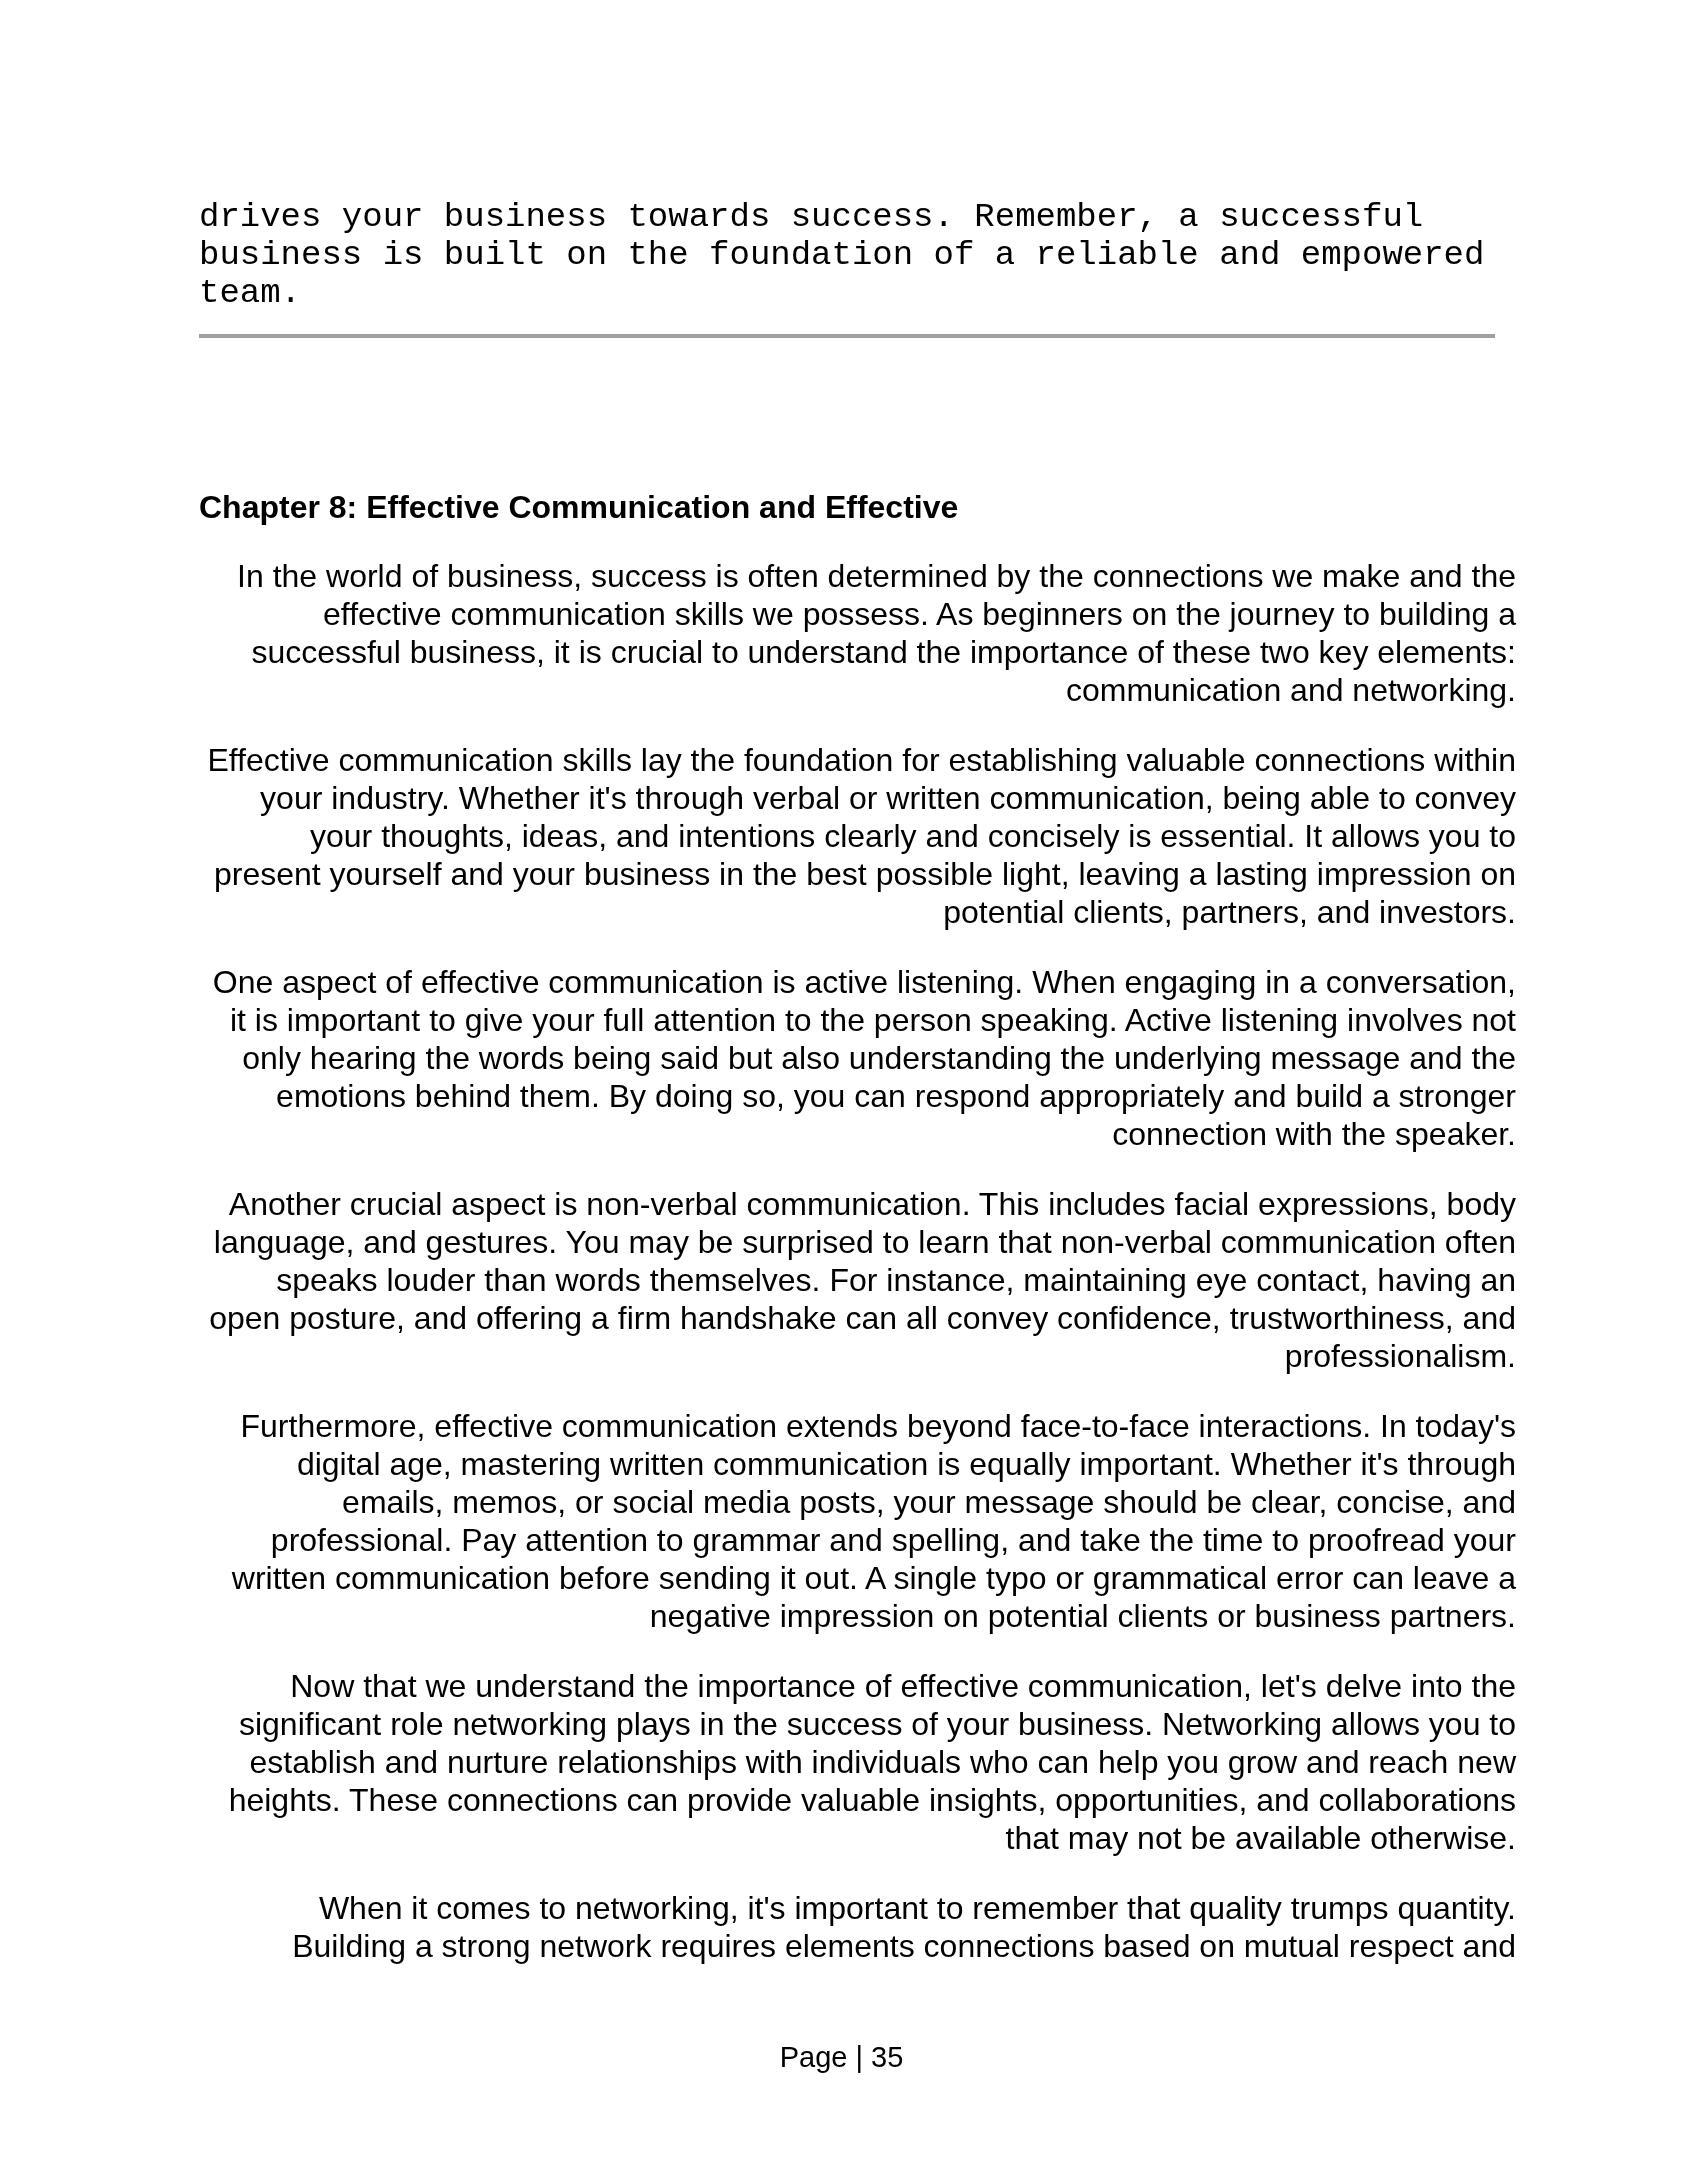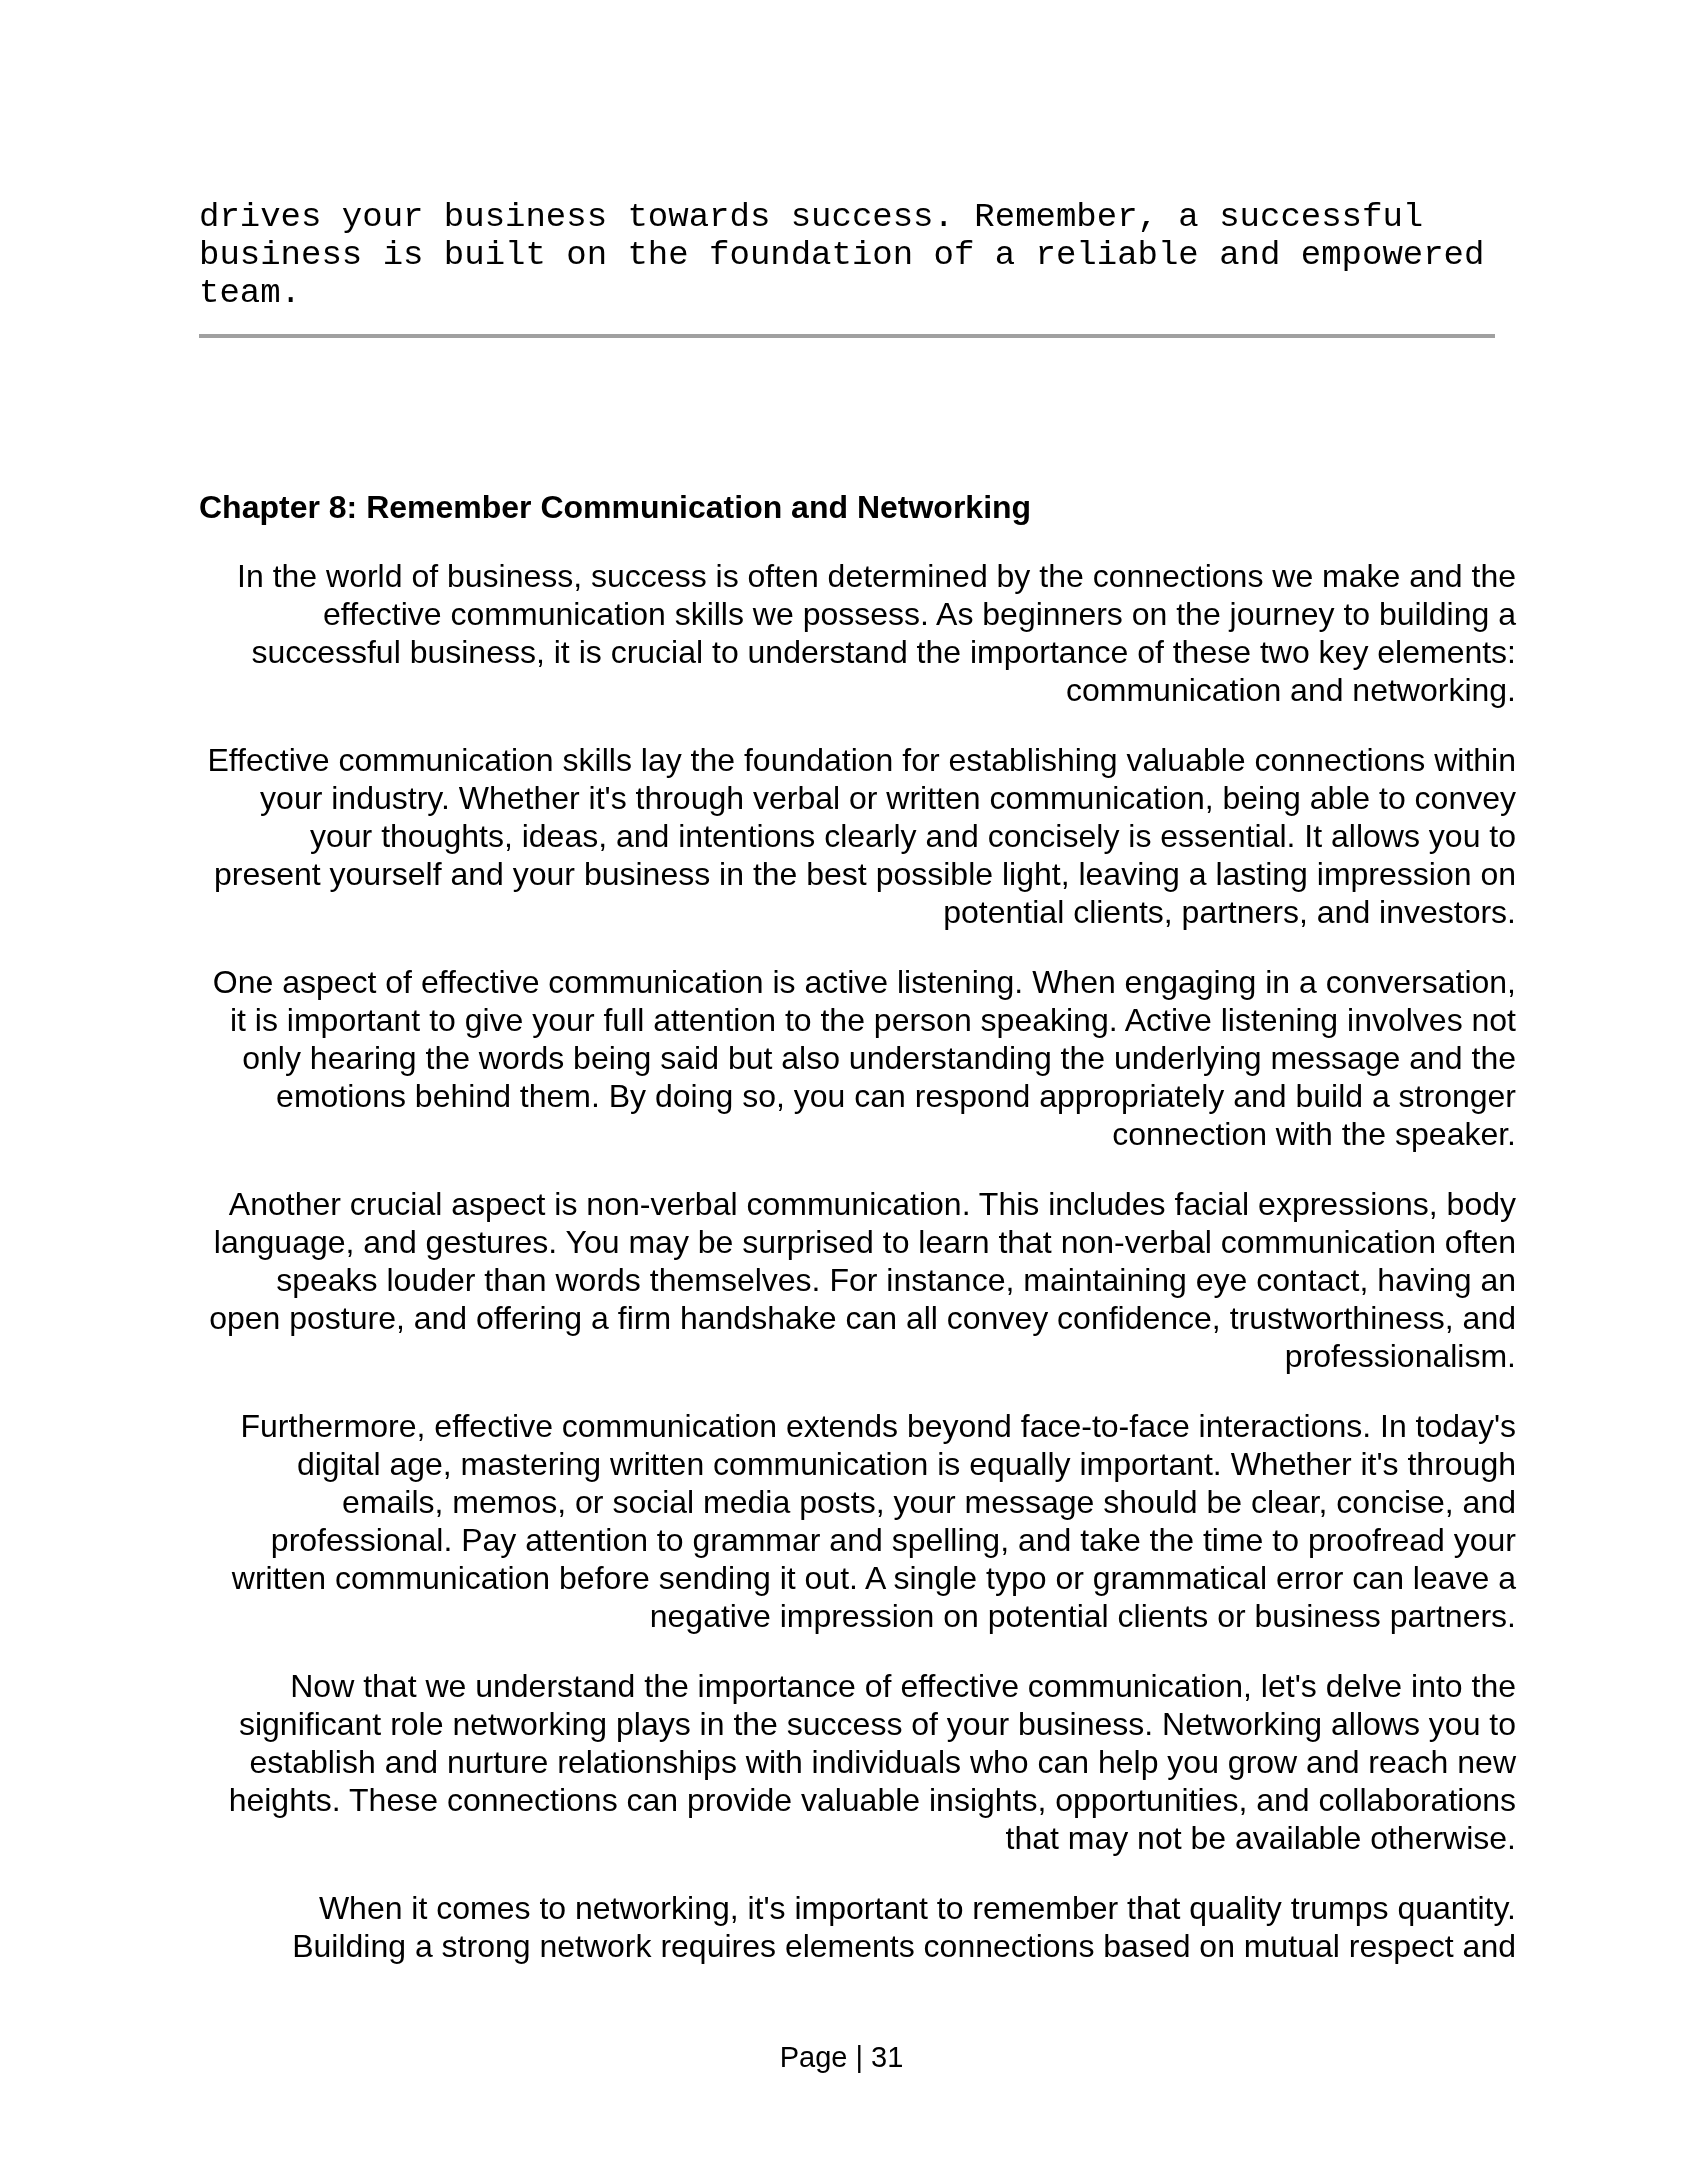--- a/index.html
+++ b/index.html
@@ -15,26 +15,26 @@
 </style>
 </head>
 <body>
 
 <div class="page">
   <p class="lead">drives your business towards success. Remember, a successful business is built on the foundation of a reliable and empowered team.</p>
 </div>
 
 <div class="rule"></div>
 
-<h2>Chapter 8: Remember Communication and Networking</h2>
+<h2>Chapter 8: Effective Communication and Effective</h2>
 
 <div class="body2">
   <p>In the world of business, success is often determined by the connections we make and the effective communication skills we possess. As beginners on the journey to building a successful business, it is crucial to understand the importance of these two key elements: communication and networking.</p>
   <p>Effective communication skills lay the foundation for establishing valuable connections within your industry. Whether it's through verbal or written communication, being able to convey your thoughts, ideas, and intentions clearly and concisely is essential. It allows you to present yourself and your business in the best possible light, leaving a lasting impression on potential clients, partners, and investors.</p>
   <p>One aspect of effective communication is active listening. When engaging in a conversation, it is important to give your full attention to the person speaking. Active listening involves not only hearing the words being said but also understanding the underlying message and the emotions behind them. By doing so, you can respond appropriately and build a stronger connection with the speaker.</p>
   <p>Another crucial aspect is non-verbal communication. This includes facial expressions, body language, and gestures. You may be surprised to learn that non-verbal communication often speaks louder than words themselves. For instance, maintaining eye contact, having an open posture, and offering a firm handshake can all convey confidence, trustworthiness, and professionalism.</p>
   <p>Furthermore, effective communication extends beyond face-to-face interactions. In today's digital age, mastering written communication is equally important. Whether it's through emails, memos, or social media posts, your message should be clear, concise, and professional. Pay attention to grammar and spelling, and take the time to proofread your written communication before sending it out. A single typo or grammatical error can leave a negative impression on potential clients or business partners.</p>
   <p>Now that we understand the importance of effective communication, let's delve into the significant role networking plays in the success of your business. Networking allows you to establish and nurture relationships with individuals who can help you grow and reach new heights. These connections can provide valuable insights, opportunities, and collaborations that may not be available otherwise.</p>
   <p>When it comes to networking, it's important to remember that quality trumps quantity. Building a strong network requires elements connections based on mutual respect and</p>
 </div>
 
-<div class="footer">Page | 31</div>
+<div class="footer">Page | 35</div>
 
 
 </body></html>

